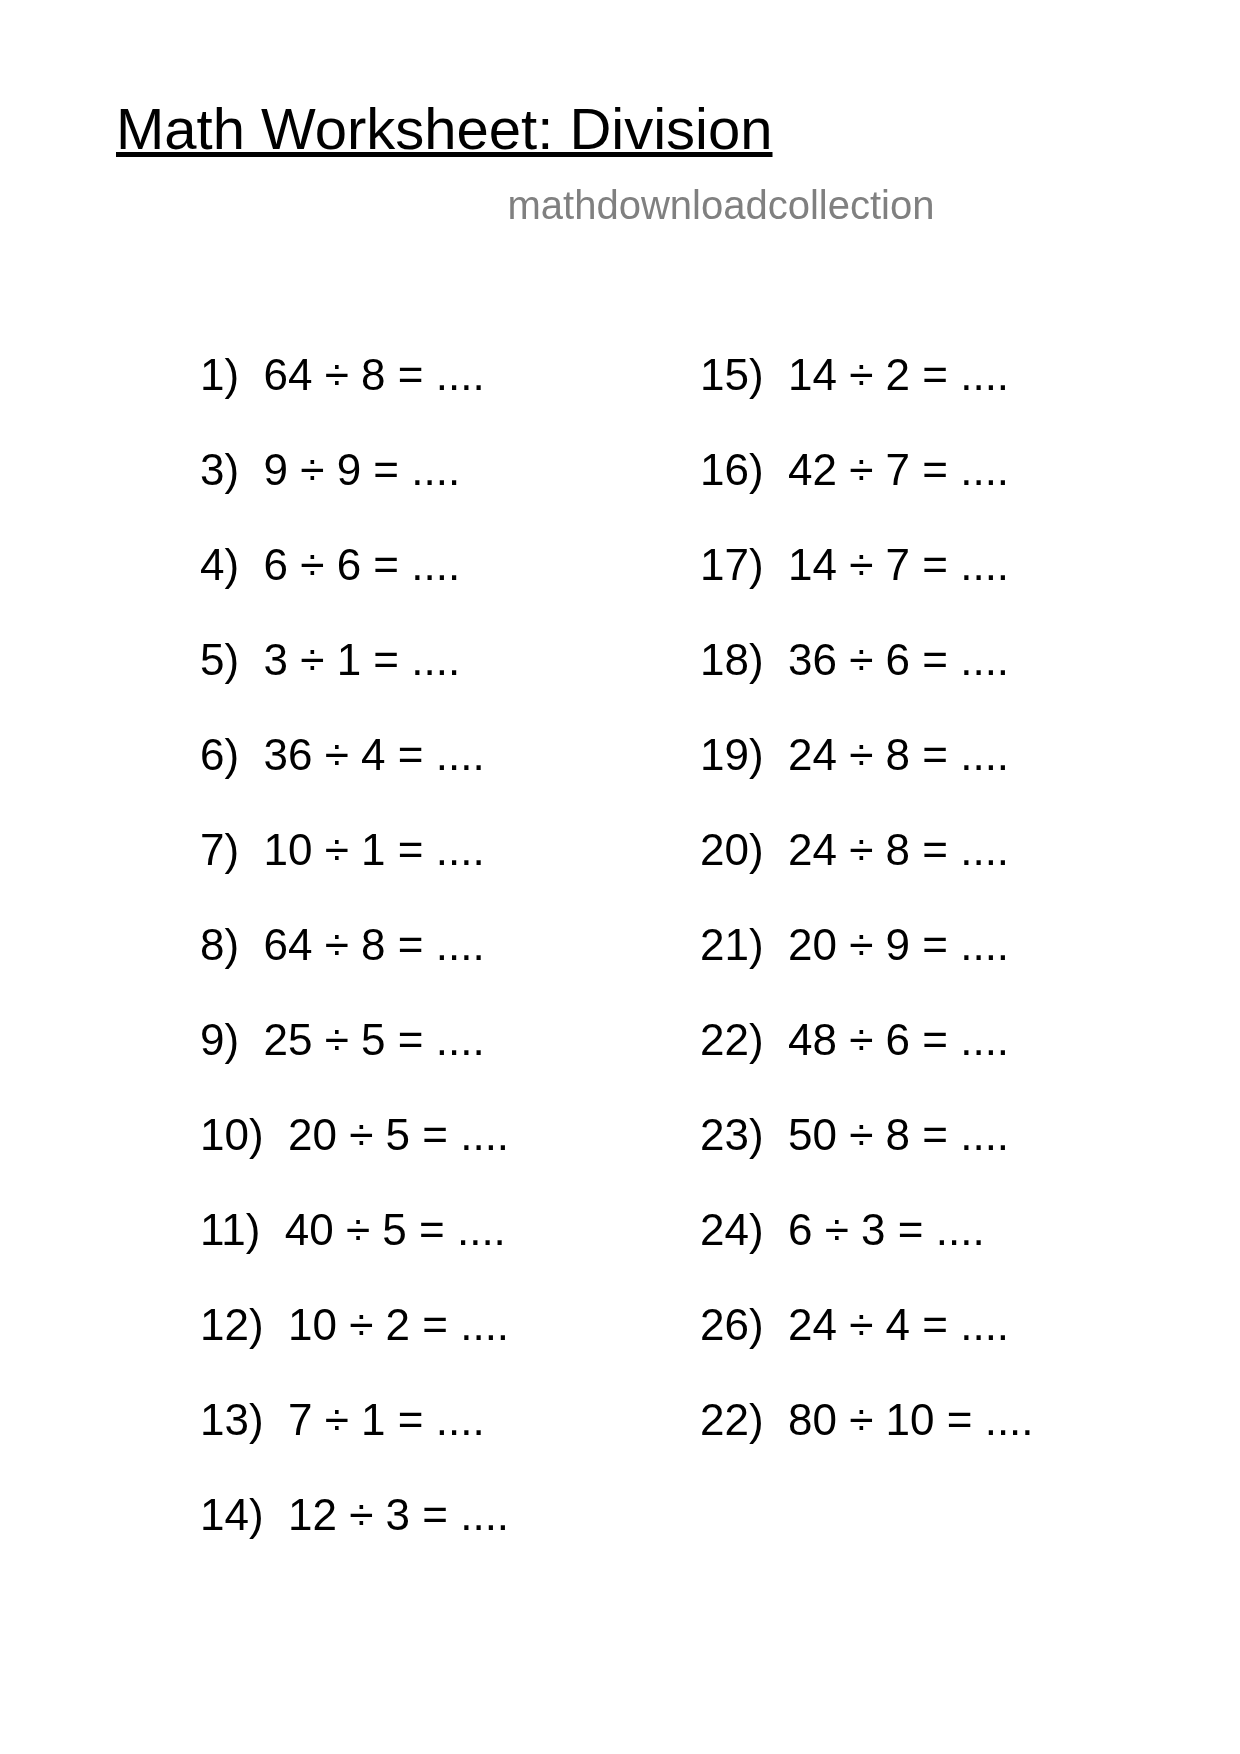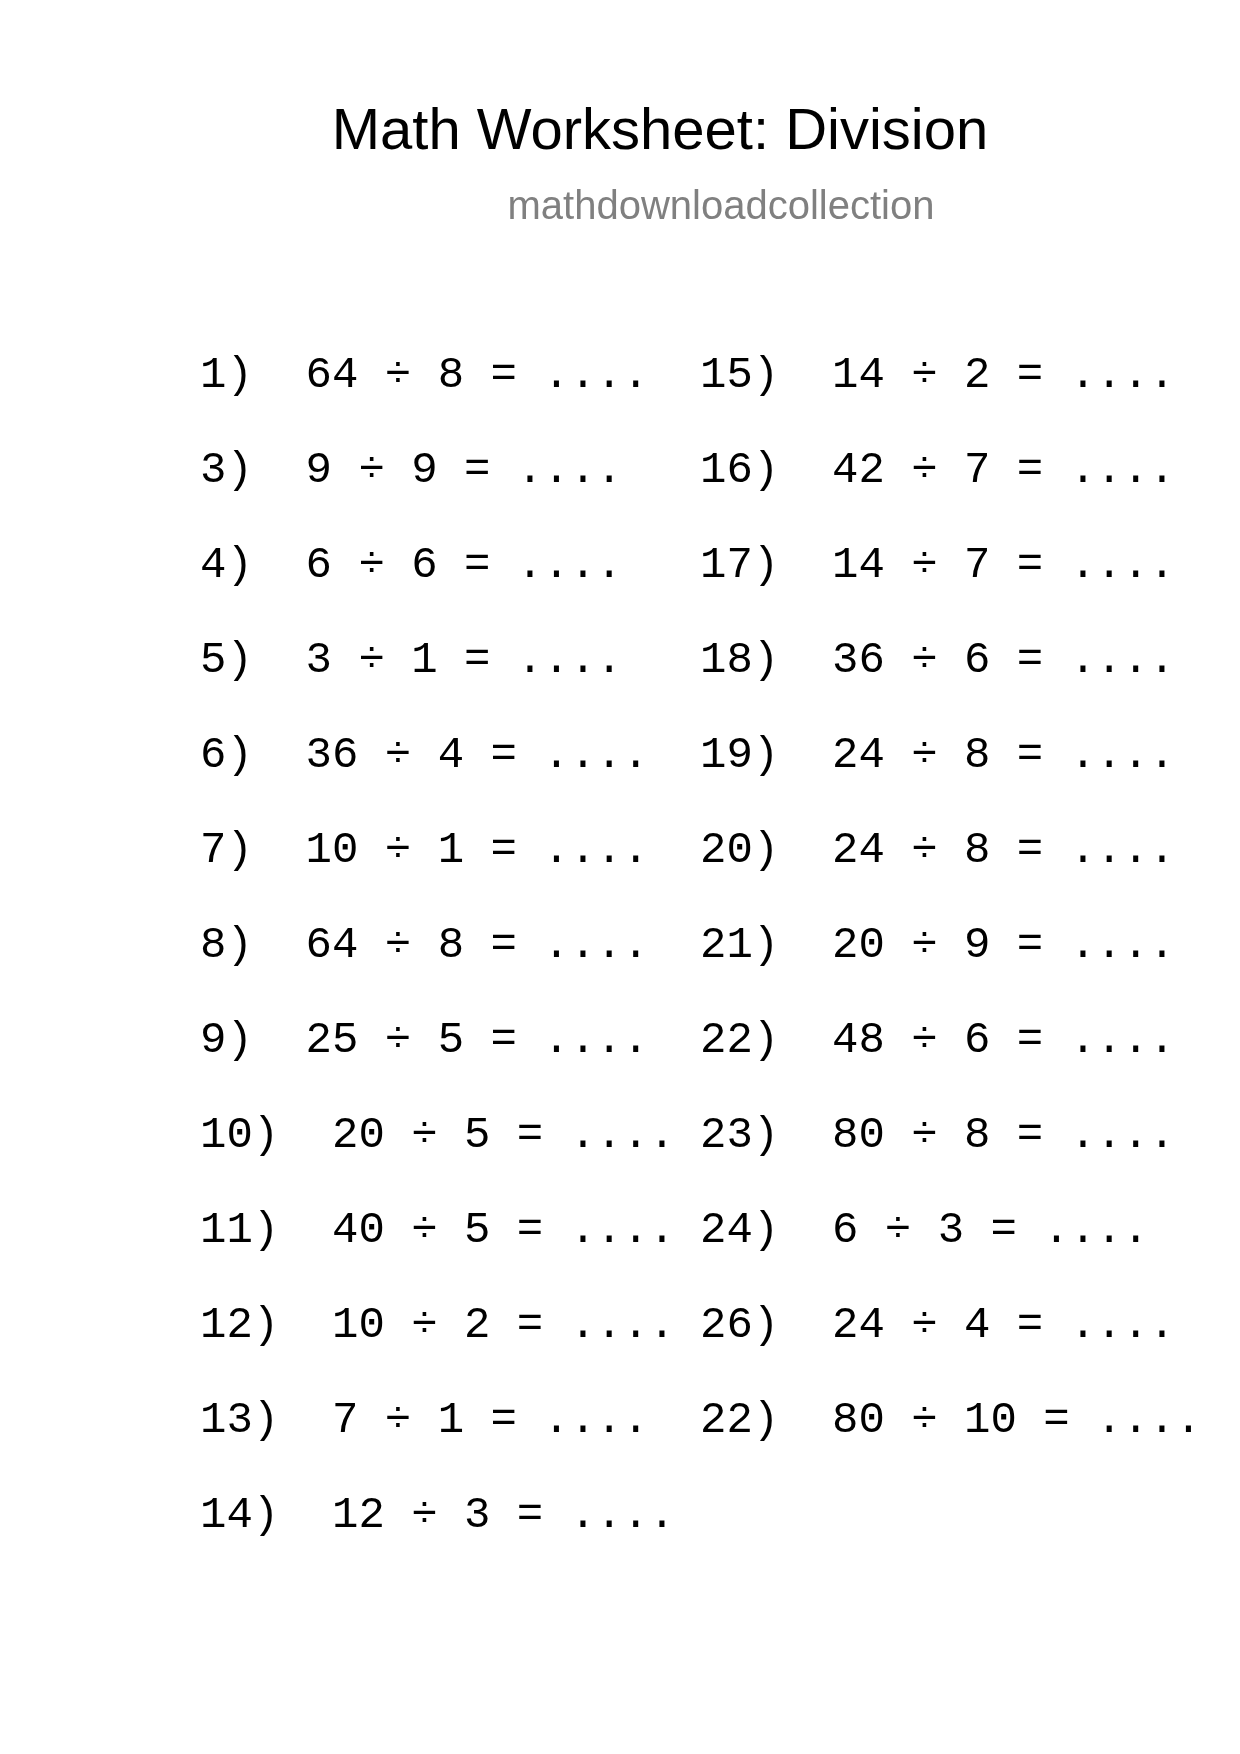--- a/index.html
+++ b/index.html
@@ -1,22 +1,22 @@
 <!DOCTYPE html>
 <html><head>
   <meta charset="utf-8">
   <style>
     html, body { margin: 0; padding: 0; background: #ffffff; }
     body { width: 1240px; height: 1754px; position: relative; overflow: hidden;
            font-family: "Liberation Sans", sans-serif; color: #000; }
-    .title { position: absolute; left: 0; width: 1240px; top: 95px; text-align: center;
-             font-size: 58px; padding-left: 80px; box-sizing: border-box; }
+    .title { position: absolute; left: 0; width: 1240px; top: 95px; text-align: left;
+             font-size: 58px; padding-left: 116px; box-sizing: border-box; text-decoration: underline; }
     .subtitle { position: absolute; left: 16px; width: 1240px; top: 183px; text-align: center;
                 font-size: 40px; color: #808080; padding-left: 170px; box-sizing: border-box; }
-    .col { position: absolute; top: 345px; font-family: Liberation Mono, monospace; }
+    .col { position: absolute; top: 345px; }
     .col-left { left: 200px; }
     .col-right { left: 700px; }
     .problem { height: 95px; font-size: 44px; white-space: pre; line-height: 60px; }
   </style>
 </head>
 <body>
 
 <div class="title">Math Worksheet: Division</div>
 <div class="subtitle">mathdownloadcollection</div>
 
@@ -38,17 +38,17 @@
 
 <div class="col col-right">
   <div class="problem">15)  14 ÷ 2 = ....</div>
   <div class="problem">16)  42 ÷ 7 = ....</div>
   <div class="problem">17)  14 ÷ 7 = ....</div>
   <div class="problem">18)  36 ÷ 6 = ....</div>
   <div class="problem">19)  24 ÷ 8 = ....</div>
   <div class="problem">20)  24 ÷ 8 = ....</div>
   <div class="problem">21)  20 ÷ 9 = ....</div>
   <div class="problem">22)  48 ÷ 6 = ....</div>
-  <div class="problem">23)  80 ÷ 8 = ....</div>
+  <div class="problem">23)  50 ÷ 8 = ....</div>
   <div class="problem">24)  6 ÷ 3 = ....</div>
   <div class="problem">26)  24 ÷ 4 = ....</div>
   <div class="problem">22)  80 ÷ 10 = ....</div>
 </div>
 
 </body></html>

